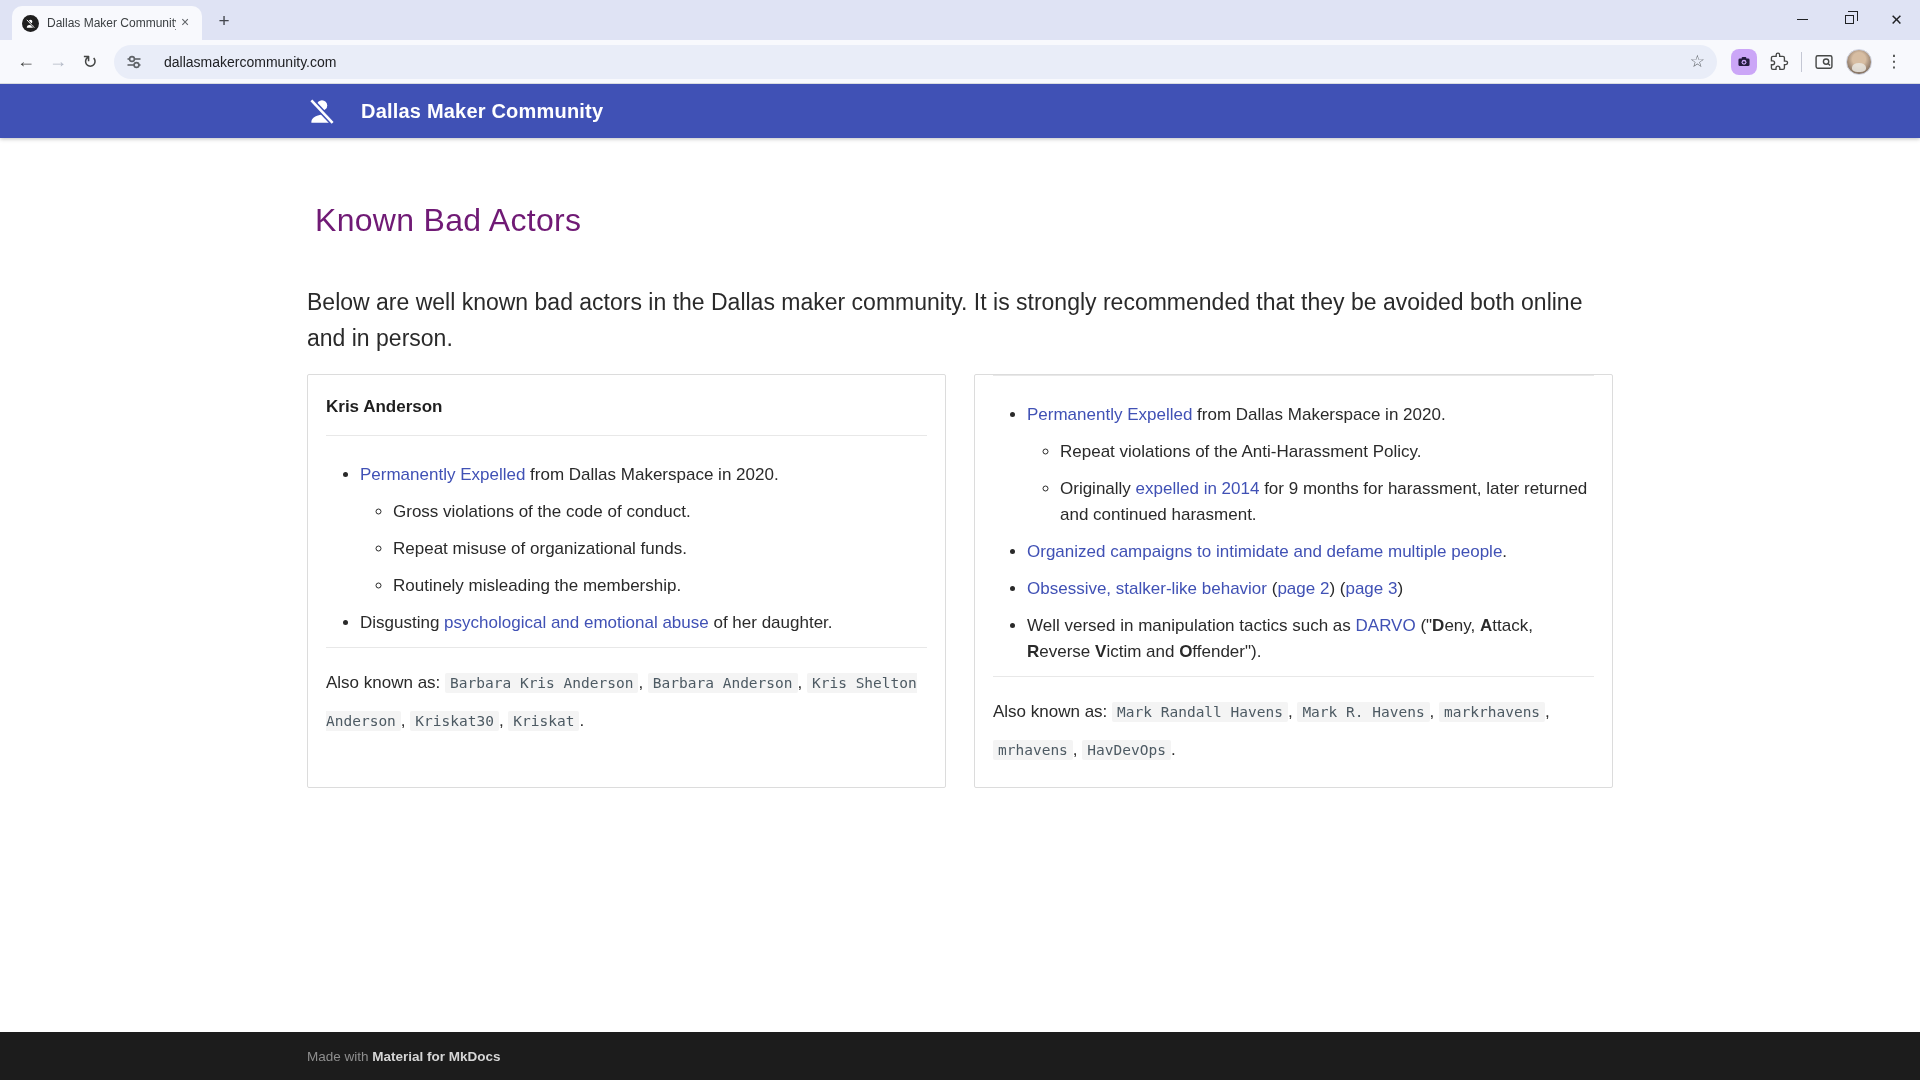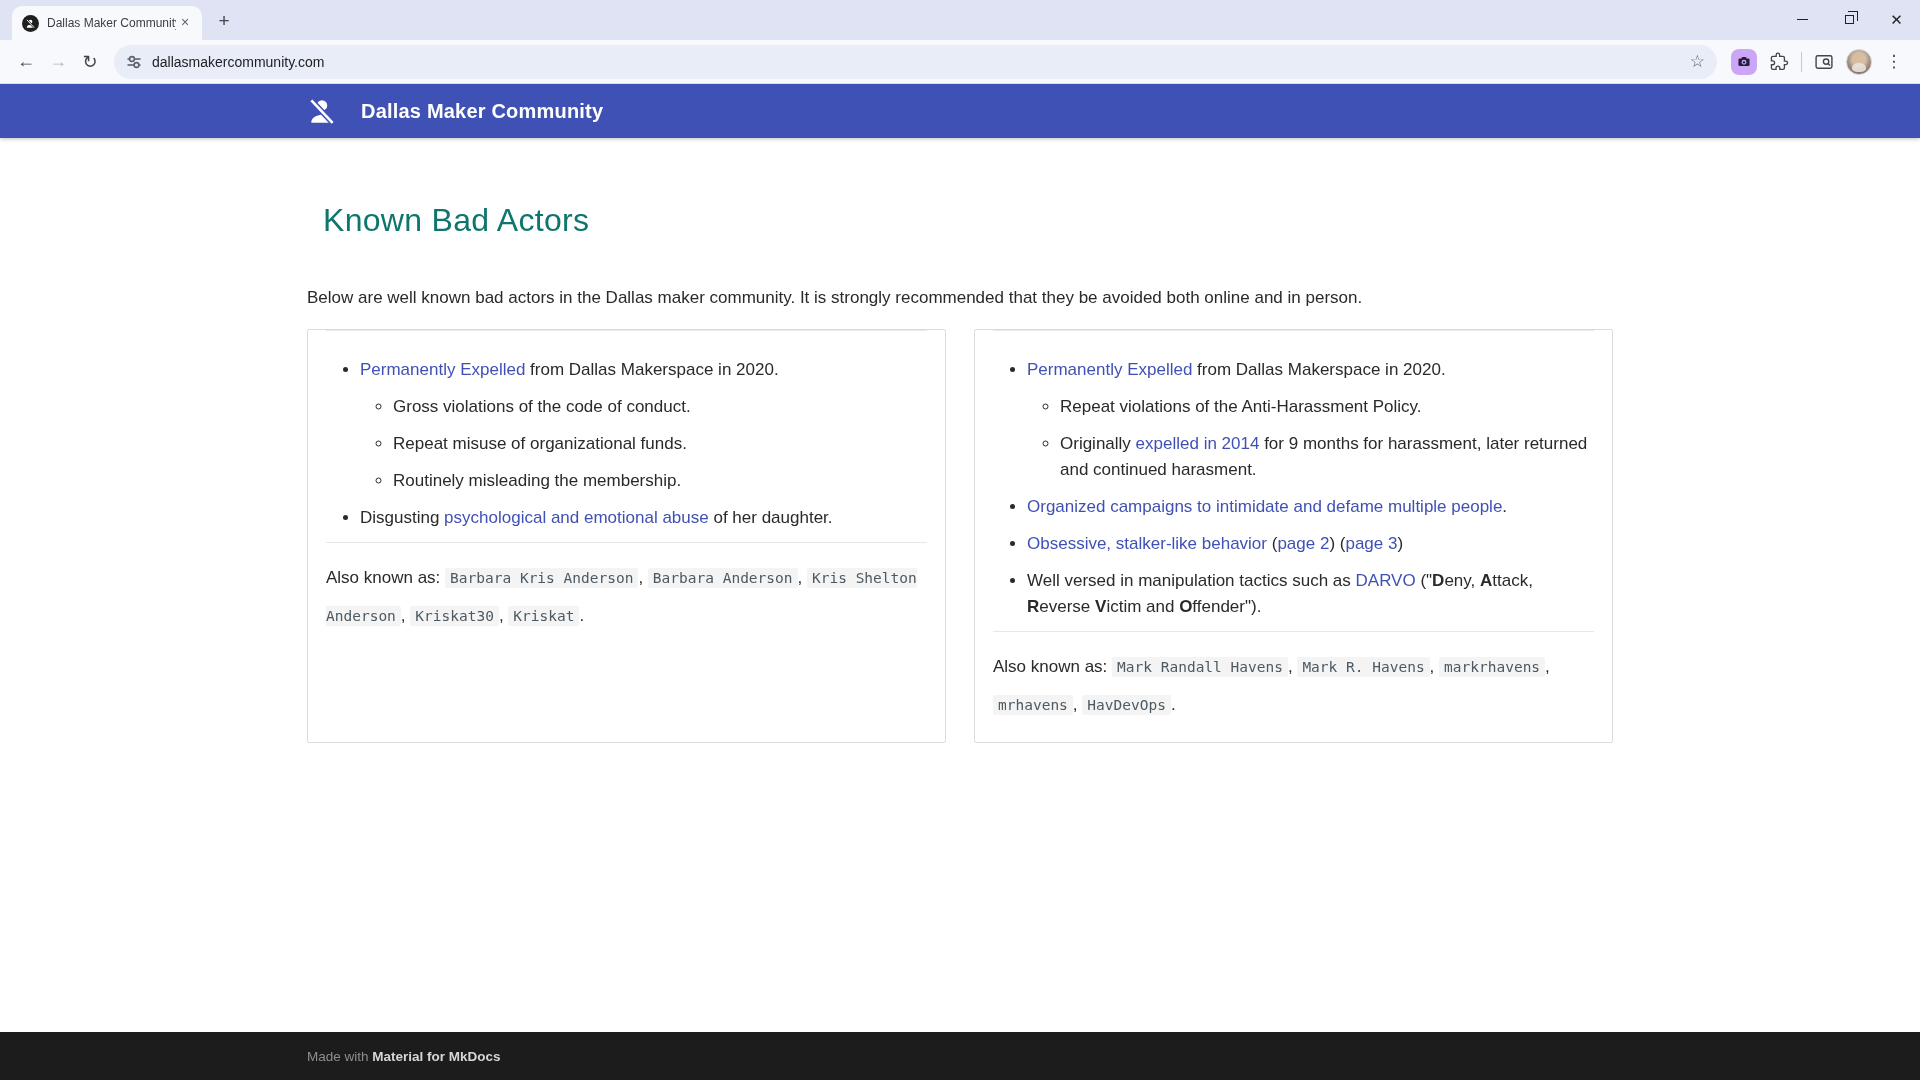--- a/index.html
+++ b/index.html
@@ -27,21 +27,21 @@
                            transform:translate(0,-0px); background:transparent; }
   .glyph-close { font-size:15px; line-height:1; }
 
   .toolbar { height:44px; background:#f8f9fd; display:flex; align-items:center; padding:0 10px;
              border-bottom:1px solid #dadce0; }
   .nav-btn { width:32px; height:32px; display:flex; align-items:center; justify-content:center;
              font-size:18px; color:#454746; border-radius:50%; flex:0 0 auto; }
   .nav-btn.disabled { color:#b3b9c6; }
   .omnibox { flex:1; height:34px; background:#e9edf8; border-radius:17px; margin:0 8px;
              display:flex; align-items:center; padding:0 12px; min-width:0; }
-  .omni-url { font-size:14px; color:#202124; margin-left:10px; white-space:nowrap; }
+  .omni-url { font-size:14px; color:#202124; margin-left:22px; white-space:nowrap; }
   .omni-star { margin-left:auto; font-size:17px; color:#5f6368; }
   .ext-camera { width:26px; height:26px; border-radius:8px; background:#cba6f7; display:flex;
                 align-items:center; justify-content:center; margin:0 6px; flex:0 0 auto; }
   .tb-icon { width:32px; height:32px; display:flex; align-items:center; justify-content:center;
              color:#454746; flex:0 0 auto; }
   .tb-divider { width:1px; height:20px; background:#c4c7d4; margin:0 6px; flex:0 0 auto; }
   .avatar { width:26px; height:26px; border-radius:50%; flex:0 0 auto; margin:0 6px;
             background:radial-gradient(circle at 50% 38%, #d7bda2 0 34%, #a08a77 60%, #5c5248 100%);
             position:relative; overflow:hidden; border:1px solid #cfd3e0; }
   .avatar::after { content:""; position:absolute; left:5px; right:5px; bottom:2px; height:9px;
@@ -50,22 +50,22 @@
 
   
   .page { position:relative; height:996px; background:#fff; overflow:hidden; }
   .container { width:1306px; margin:0 auto; }
 
   .site-header { height:54px; background:#4051b5; box-shadow:0 1px 4px rgba(0,0,0,.25); }
   .site-header .container { height:100%; display:flex; align-items:center; }
   .logo { width:30px; height:30px; flex:0 0 auto; }
   .site-title { color:#fff; font-size:20px; font-weight:700; margin-left:24px; letter-spacing:.2px; }
 
-  h1.page-title { font-size:32px; font-weight:300; color:#0f766e; margin:64px 16px 46px; letter-spacing:.3px; }
-  .intro { font-size:17px; color:#2a2a2a; margin:0 0 18px; line-height:1.55; }
+  h1.page-title { font-size:32px; font-weight:300; color:#701a75; margin:64px 8px 46px; letter-spacing:.3px; }
+  .intro { font-size:23px; color:#2a2a2a; margin:0 0 18px; line-height:1.55; }
 
   .cards { display:grid; grid-template-columns:1fr 1fr; gap:28px; }
   .card { border:1px solid #dcdcdc; border-radius:2px; background:#fff; font-size:17px; color:#2a2a2a;
           padding-bottom:18px; }
   .card-title { font-size:17px; font-weight:700; color:#1f1f1f; margin:0; padding:22px 18px 18px; }
   .card hr { border:none; border-top:1px solid #e8e8e8; margin:0 18px; }
   .card ul { margin:26px 0 0; padding:0 18px 0 52px; }
   .card ul ul { margin:11px 0 0; padding:0 0 0 33px; }
   .card li { margin:0 0 11px; line-height:26px; }
   .card a { color:#4051b5; text-decoration:none; }
@@ -164,20 +164,21 @@
       </span>
       <span class="site-title">Dallas Maker Community</span>
     </div>
   </header>
 
   <main class="container">
     <h1 class="page-title">Known Bad Actors</h1>
     <p class="intro">Below are well known bad actors in the Dallas maker community. It is strongly recommended that they be avoided both online and in person.</p>
     <div class="cards">
   <section class="card">
+    <h2 class="card-title">Kris Anderson</h2>
     <hr>
     <ul>
             <li><a href="#">Permanently Expelled</a><span> from Dallas Makerspace in 2020.</span><ul>
                 <li><span>Gross violations of the code of conduct.</span></li>
                 <li><span>Repeat misuse of organizational funds.</span></li>
                 <li><span>Routinely misleading the membership.</span></li>
               </ul></li>
             <li><span>Disgusting </span><a href="#">psychological and emotional abuse</a><span> of her daughter.</span></li>
           </ul>
     <div class="aka-section">

